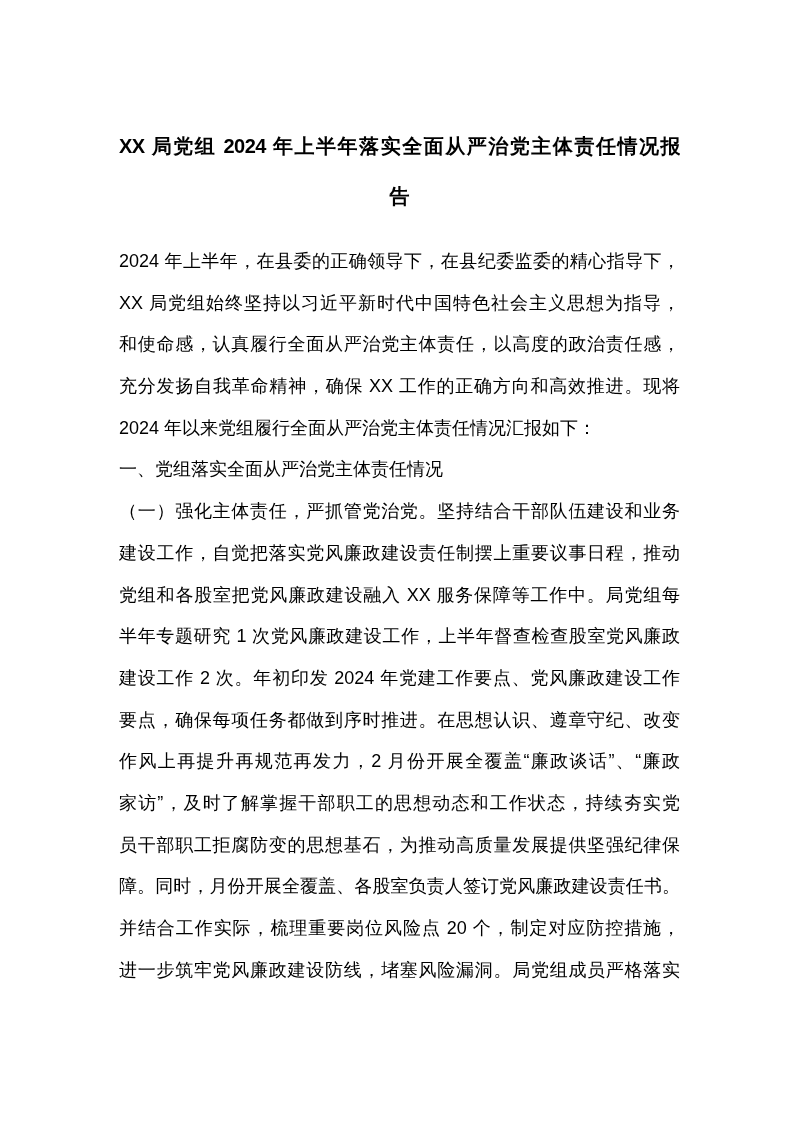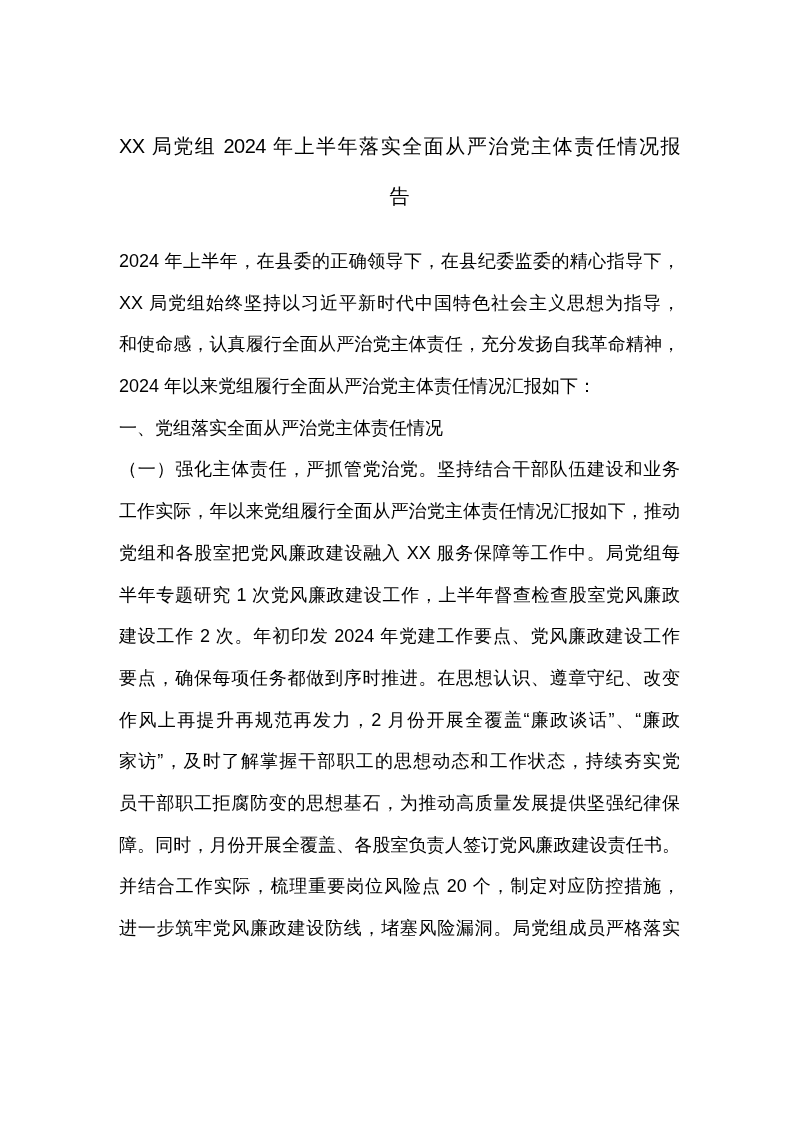--- a/index.html
+++ b/index.html
@@ -15,21 +15,21 @@
     background: #ffffff;
     color: #000000;
     padding-left: 119px;
     padding-right: 113px;
     overflow: hidden;
     font-family: "Liberation Sans", "DejaVu Sans", sans-serif;
   }
   .doc-title {
     margin: 121px 0 0 0;
     font-size: 20px;
-    font-weight: normal;
+    font-weight: bold;
   }
   .title-line {
     height: 50px;
     line-height: 50px;
     overflow: hidden;
   }
   .title-line.justify {
     text-align: justify;
     text-align-last: justify;
     text-justify: inter-character;
@@ -64,25 +64,26 @@
 <div class="page">
   <h1 class="doc-title">
     <div class="title-line justify">XX 局党组 2024 年上半年落实全面从严治党主体责任情况报</div>
     <div class="title-line center">告</div>
   </h1>
 
   <div class="doc-body">
 
   <div class="body-line justify">2024 年上半年，在县委的正确领导下，在县纪委监委的精心指导下，</div>
       <div class="body-line justify">XX 局党组始终坚持以习近平新时代中国特色社会主义思想为指导，</div>
-      <div class="body-line justify">和使命感，认真履行全面从严治党主体责任，充分发扬自我革命精神，</div>
+      <div class="body-line justify">和使命感，认真履行全面从严治党主体责任，以高度的政治责任感，</div>
+      <div class="body-line justify">充分发扬自我革命精神，确保 XX 工作的正确方向和高效推进。现将</div>
       <div class="body-line left">2024 年以来党组履行全面从严治党主体责任情况汇报如下：</div>
       <div class="body-line left">一、党组落实全面从严治党主体责任情况</div>
       <div class="body-line justify">（一）强化主体责任，严抓管党治党。坚持结合干部队伍建设和业务</div>
-      <div class="body-line justify">工作实际，年以来党组履行全面从严治党主体责任情况汇报如下，推动</div>
+      <div class="body-line justify">建设工作，自觉把落实党风廉政建设责任制摆上重要议事日程，推动</div>
       <div class="body-line justify">党组和各股室把党风廉政建设融入 XX 服务保障等工作中。局党组每</div>
       <div class="body-line justify">半年专题研究 1 次党风廉政建设工作，上半年督查检查股室党风廉政</div>
       <div class="body-line justify">建设工作 2 次。年初印发 2024 年党建工作要点、党风廉政建设工作</div>
       <div class="body-line justify">要点，确保每项任务都做到序时推进。在思想认识、遵章守纪、改变</div>
       <div class="body-line justify">作风上再提升再规范再发力，2 月份开展全覆盖“廉政谈话”、“廉政</div>
       <div class="body-line justify">家访”，及时了解掌握干部职工的思想动态和工作状态，持续夯实党</div>
       <div class="body-line justify">员干部职工拒腐防变的思想基石，为推动高质量发展提供坚强纪律保</div>
       <div class="body-line justify">障。同时，月份开展全覆盖、各股室负责人签订党风廉政建设责任书。</div>
       <div class="body-line justify">并结合工作实际，梳理重要岗位风险点 20 个，制定对应防控措施，</div>
       <div class="body-line justify">进一步筑牢党风廉政建设防线，堵塞风险漏洞。局党组成员严格落实</div>

